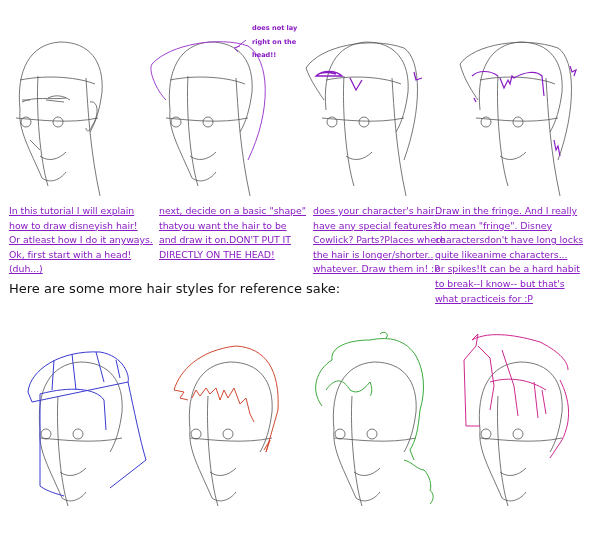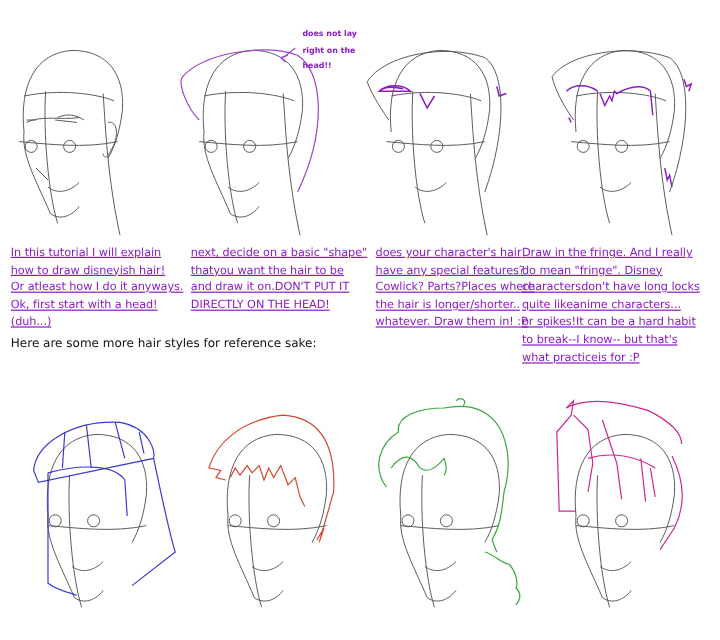--- a/index.html
+++ b/index.html
@@ -2,21 +2,21 @@
 <html><head>
 <meta charset="utf-8">
 <style>
   html, body { margin:0; padding:0; background:#ffffff; }
   body { width:600px; height:533px; position:relative; overflow:hidden;
          font-family: "DejaVu Sans", "Liberation Sans", sans-serif; }
   .panel { position:absolute; }
   .panel svg { display:block; }
   .caption { position:absolute; color:#8a1cc4; font-size:9.4px; line-height:14.6px;
              white-space:pre-line; letter-spacing:-0.05px;text-decoration:underline; }
-  .ref-note { position:absolute; left:9px; top:281px; font-size:10px; color:#111;
+  .ref-note { position:absolute; left:9px; top:281px; font-size:13px; color:#111;
               white-space:nowrap; }
   .annot { position:absolute; left:252px; top:22px; font-size:6.6px; line-height:13.5px;
            color:#8a1cc4; font-weight:bold; white-space:pre-line; }
 </style>
 </head>
 <body>
 
 <div class="panel" style="left:0;top:0;width:150px;height:200px;">
   <svg width="150" height="200" viewBox="0 0 150 200">
     <g fill="none" stroke="#555" stroke-width="0.8">

